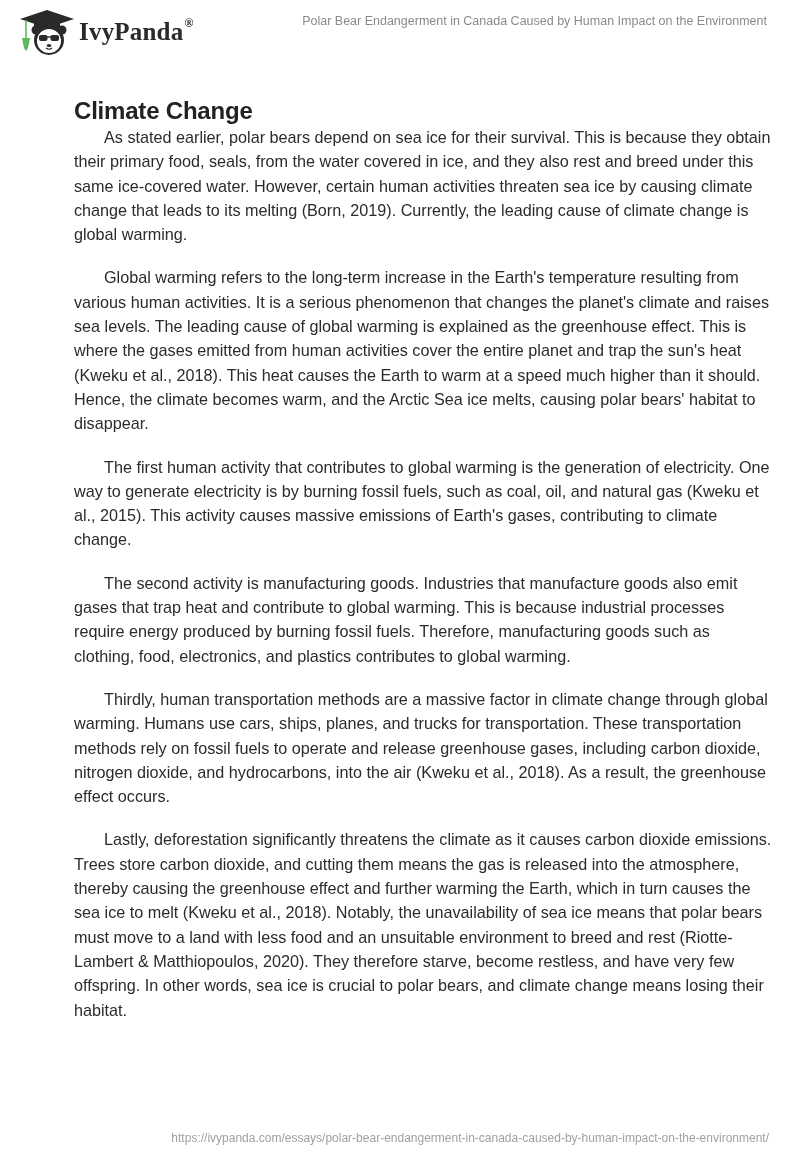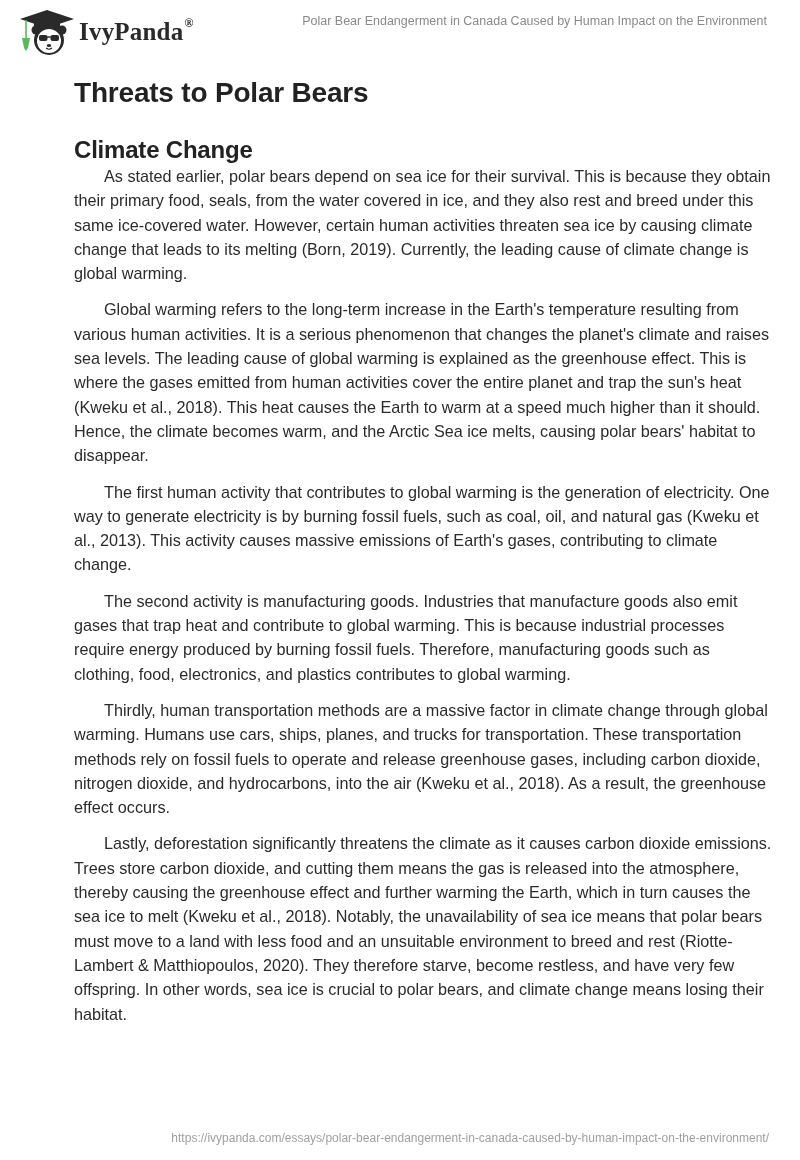--- a/index.html
+++ b/index.html
@@ -79,21 +79,21 @@
       letter-spacing: -0.2px;
     }
     p {
       font-size: 16.2px;
       line-height: 24.3px;
       margin: 0;
       text-indent: 30px;
       color: #2b2b2b;
     }
     p.first { }
-    p + p { margin-top: 12px; }
+    p + p { margin-top: 19px; }
     .footer-url {
       position: absolute;
       right: 31px;
       top: 1131px;
       font-size: 12px;
       color: #a0a0a0;
       white-space: nowrap;
     }
   </style>
 </head>
@@ -121,23 +121,22 @@
 
       <ellipse cx="31" cy="37.5" rx="2.3" ry="1.5" fill="#2a2a2a"></ellipse>
       <path d="M28,40 Q31,42.5 34,40" stroke="#2a2a2a" stroke-width="1.1" fill="none"></path>
     </svg>
     <span class="logo-text"><span>IvyPanda</span><span class="logo-reg">®</span></span>
   </div>
   <div class="doc-title">Polar Bear Endangerment in Canada Caused by Human Impact on the Environment</div>
 </div>
 
 <div class="content">
-  <h1>Threats to Polar Bears</h1>
   <h2>Climate Change</h2>
   <p class="first">As stated earlier, polar bears depend on sea ice for their survival. This is because they obtain their primary food, seals, from the water covered in ice, and they also rest and breed under this same ice-covered water. However, certain human activities threaten sea ice by causing climate change that leads to its melting (Born, 2019). Currently, the leading cause of climate change is global warming.</p>
   <p>Global warming refers to the long-term increase in the Earth's temperature resulting from various human activities. It is a serious phenomenon that changes the planet's climate and raises sea levels. The leading cause of global warming is explained as the greenhouse effect. This is where the gases emitted from human activities cover the entire planet and trap the sun's heat (Kweku et al., 2018). This heat causes the Earth to warm at a speed much higher than it should. Hence, the climate becomes warm, and the Arctic Sea ice melts, causing polar bears' habitat to disappear.</p>
-  <p>The first human activity that contributes to global warming is the generation of electricity. One way to generate electricity is by burning fossil fuels, such as coal, oil, and natural gas (Kweku et al., 2013). This activity causes massive emissions of Earth's gases, contributing to climate change.</p>
+  <p>The first human activity that contributes to global warming is the generation of electricity. One way to generate electricity is by burning fossil fuels, such as coal, oil, and natural gas (Kweku et al., 2015). This activity causes massive emissions of Earth's gases, contributing to climate change.</p>
   <p>The second activity is manufacturing goods. Industries that manufacture goods also emit gases that trap heat and contribute to global warming. This is because industrial processes require energy produced by burning fossil fuels. Therefore, manufacturing goods such as clothing, food, electronics, and plastics contributes to global warming.</p>
   <p>Thirdly, human transportation methods are a massive factor in climate change through global warming. Humans use cars, ships, planes, and trucks for transportation. These transportation methods rely on fossil fuels to operate and release greenhouse gases, including carbon dioxide, nitrogen dioxide, and hydrocarbons, into the air (Kweku et al., 2018). As a result, the greenhouse effect occurs.</p>
   <p>Lastly, deforestation significantly threatens the climate as it causes carbon dioxide emissions. Trees store carbon dioxide, and cutting them means the gas is released into the atmosphere, thereby causing the greenhouse effect and further warming the Earth, which in turn causes the sea ice to melt (Kweku et al., 2018). Notably, the unavailability of sea ice means that polar bears must move to a land with less food and an unsuitable environment to breed and rest (Riotte-Lambert &amp; Matthiopoulos, 2020). They therefore starve, become restless, and have very few offspring. In other words, sea ice is crucial to polar bears, and climate change means losing their habitat.</p>
 </div>
 
 <div class="footer-url">https://ivypanda.com/essays/polar-bear-endangerment-in-canada-caused-by-human-impact-on-the-environment/</div>
 
 </body></html>

